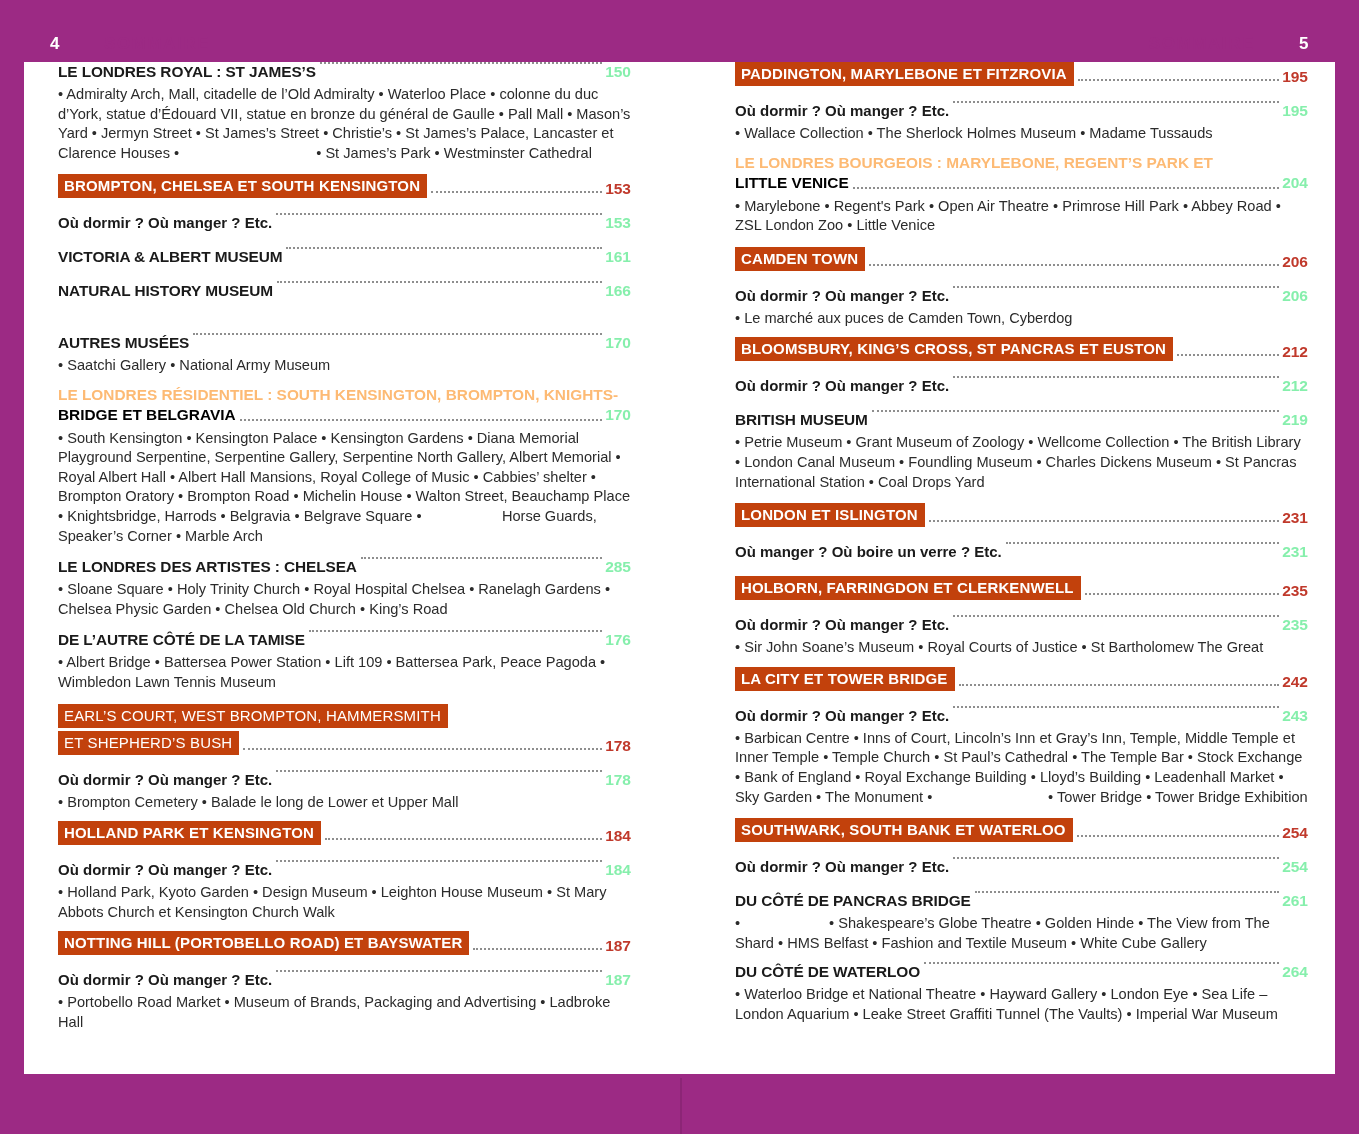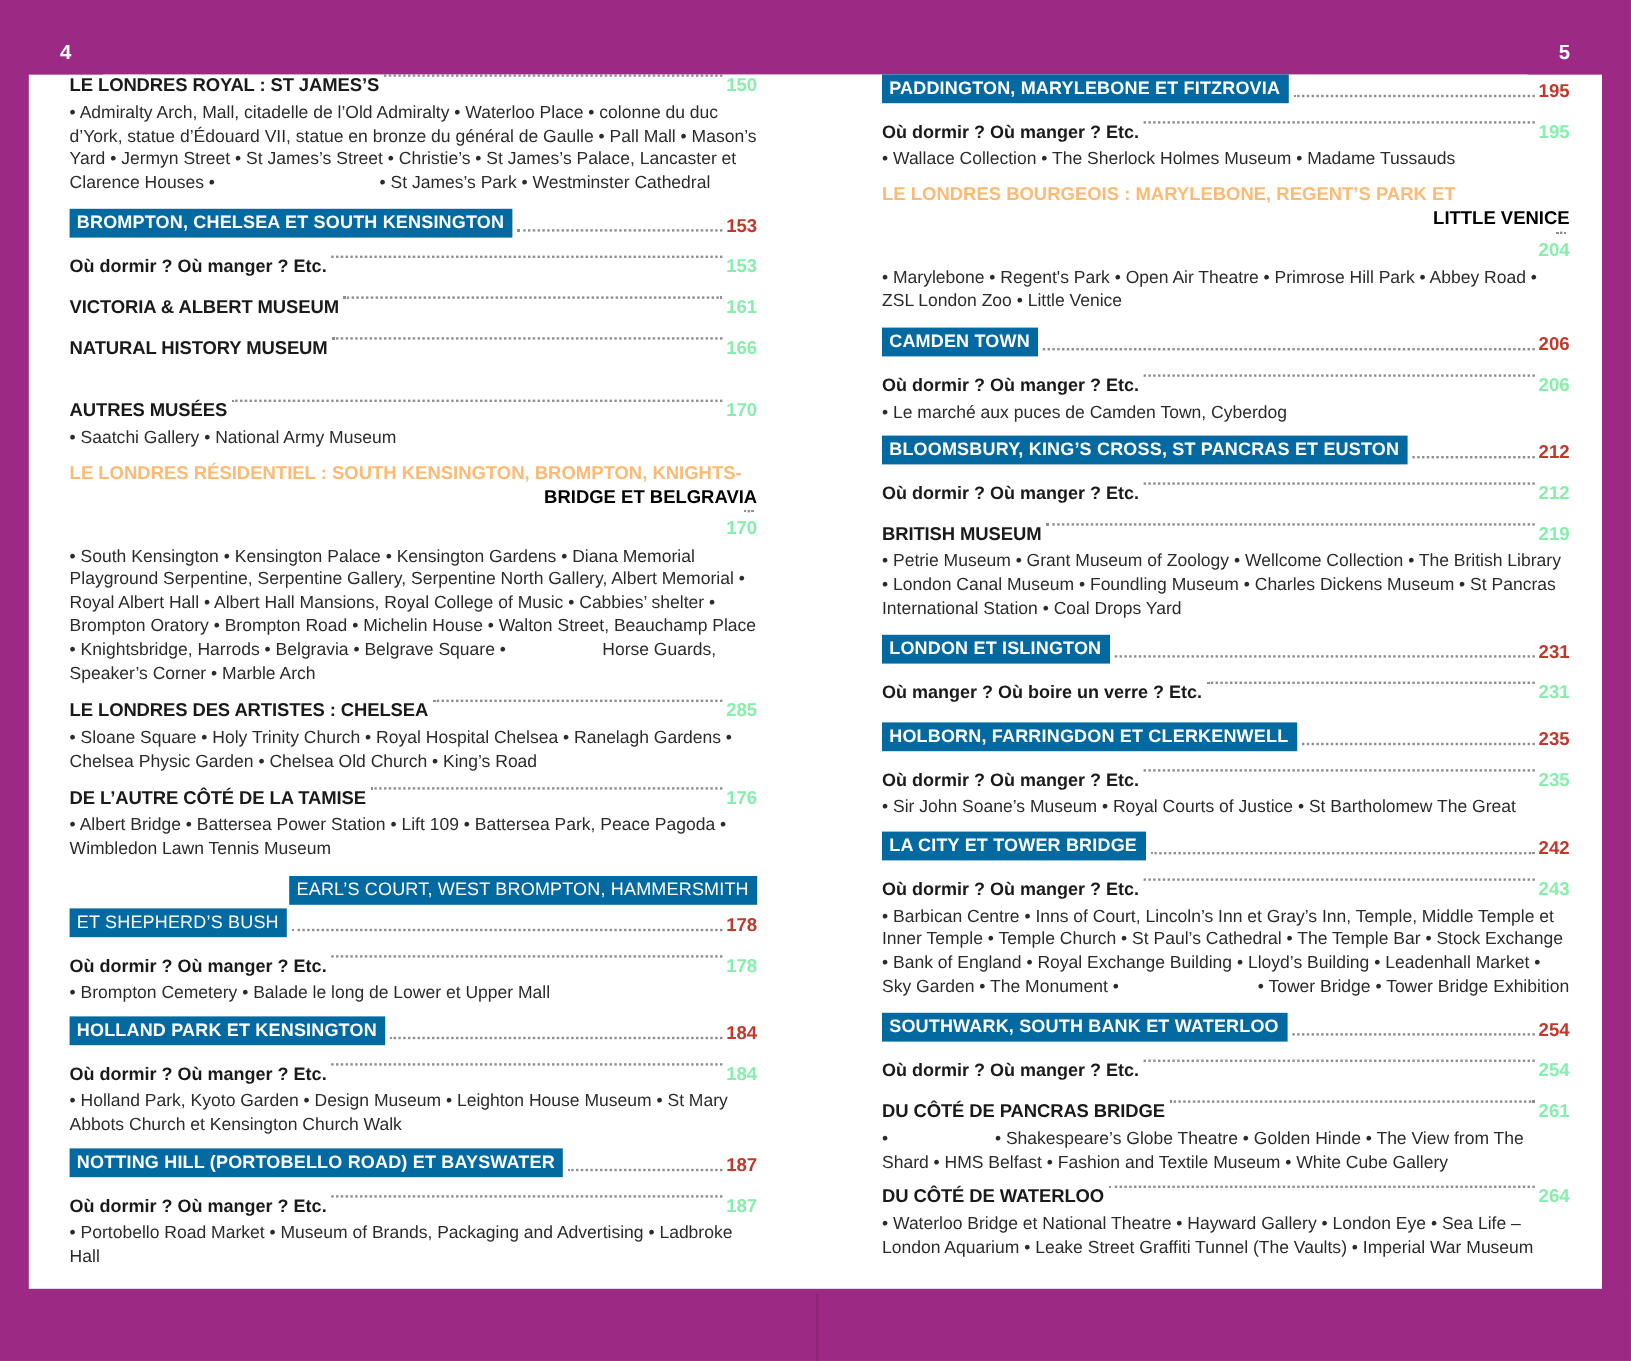--- a/index.html
+++ b/index.html
@@ -58,35 +58,35 @@
   .pg{white-space:nowrap;font-weight:bold;font-size:15.5px;color:#86efac;}
 
   
   .h-major .label{font-size:15.4px;letter-spacing:-0.1px;}
   .h-sub .label{font-size:15px;}
 
   
   .banner{margin:0 0 4px 0;}
   .banner .row{align-items:flex-end;}
   .banner .label{
-    background:#0369a1;color:#ffffff;
+    background:#c2410c;color:#ffffff;
     padding:3px 7px 4px 6px;font-size:15px;letter-spacing:.15px;
     line-height:17px;display:inline-block;
   }
   .banner .pg{color:#c0392b;}
   .banner .leader{margin-bottom:5px;}
 
   
-  .banner2 .line1{display:block;margin-bottom:3px;text-align:right;}
+  .banner2 .line1{display:block;margin-bottom:3px;}
   .banner2 .line1 .label{display:inline-block;}
   .banner2 .line2{display:flex;align-items:flex-end;width:100%;}
 
   
   .h2line .line1{font-size:15.4px;font-weight:bold;color:#fdba74;line-height:20px;}
-  .h2line .line2{display:flex;align-items:flex-end;width:100%;font-weight:bold;font-size:15.4px;line-height:20px;flex-direction:column;}
+  .h2line .line2{display:flex;align-items:flex-end;width:100%;font-weight:bold;font-size:15.4px;line-height:20px;}
 
   
   .detail{
     font-size:14.6px;line-height:19.6px;color:#2b2b2b;
     margin:4px 0 11px 0;font-weight:normal;
     text-align:left;
   }
   .detail b{font-weight:normal;color:#ffffff;}
   .detail.tight{margin-bottom:9px;}
   .gap-m{height:11px;}

